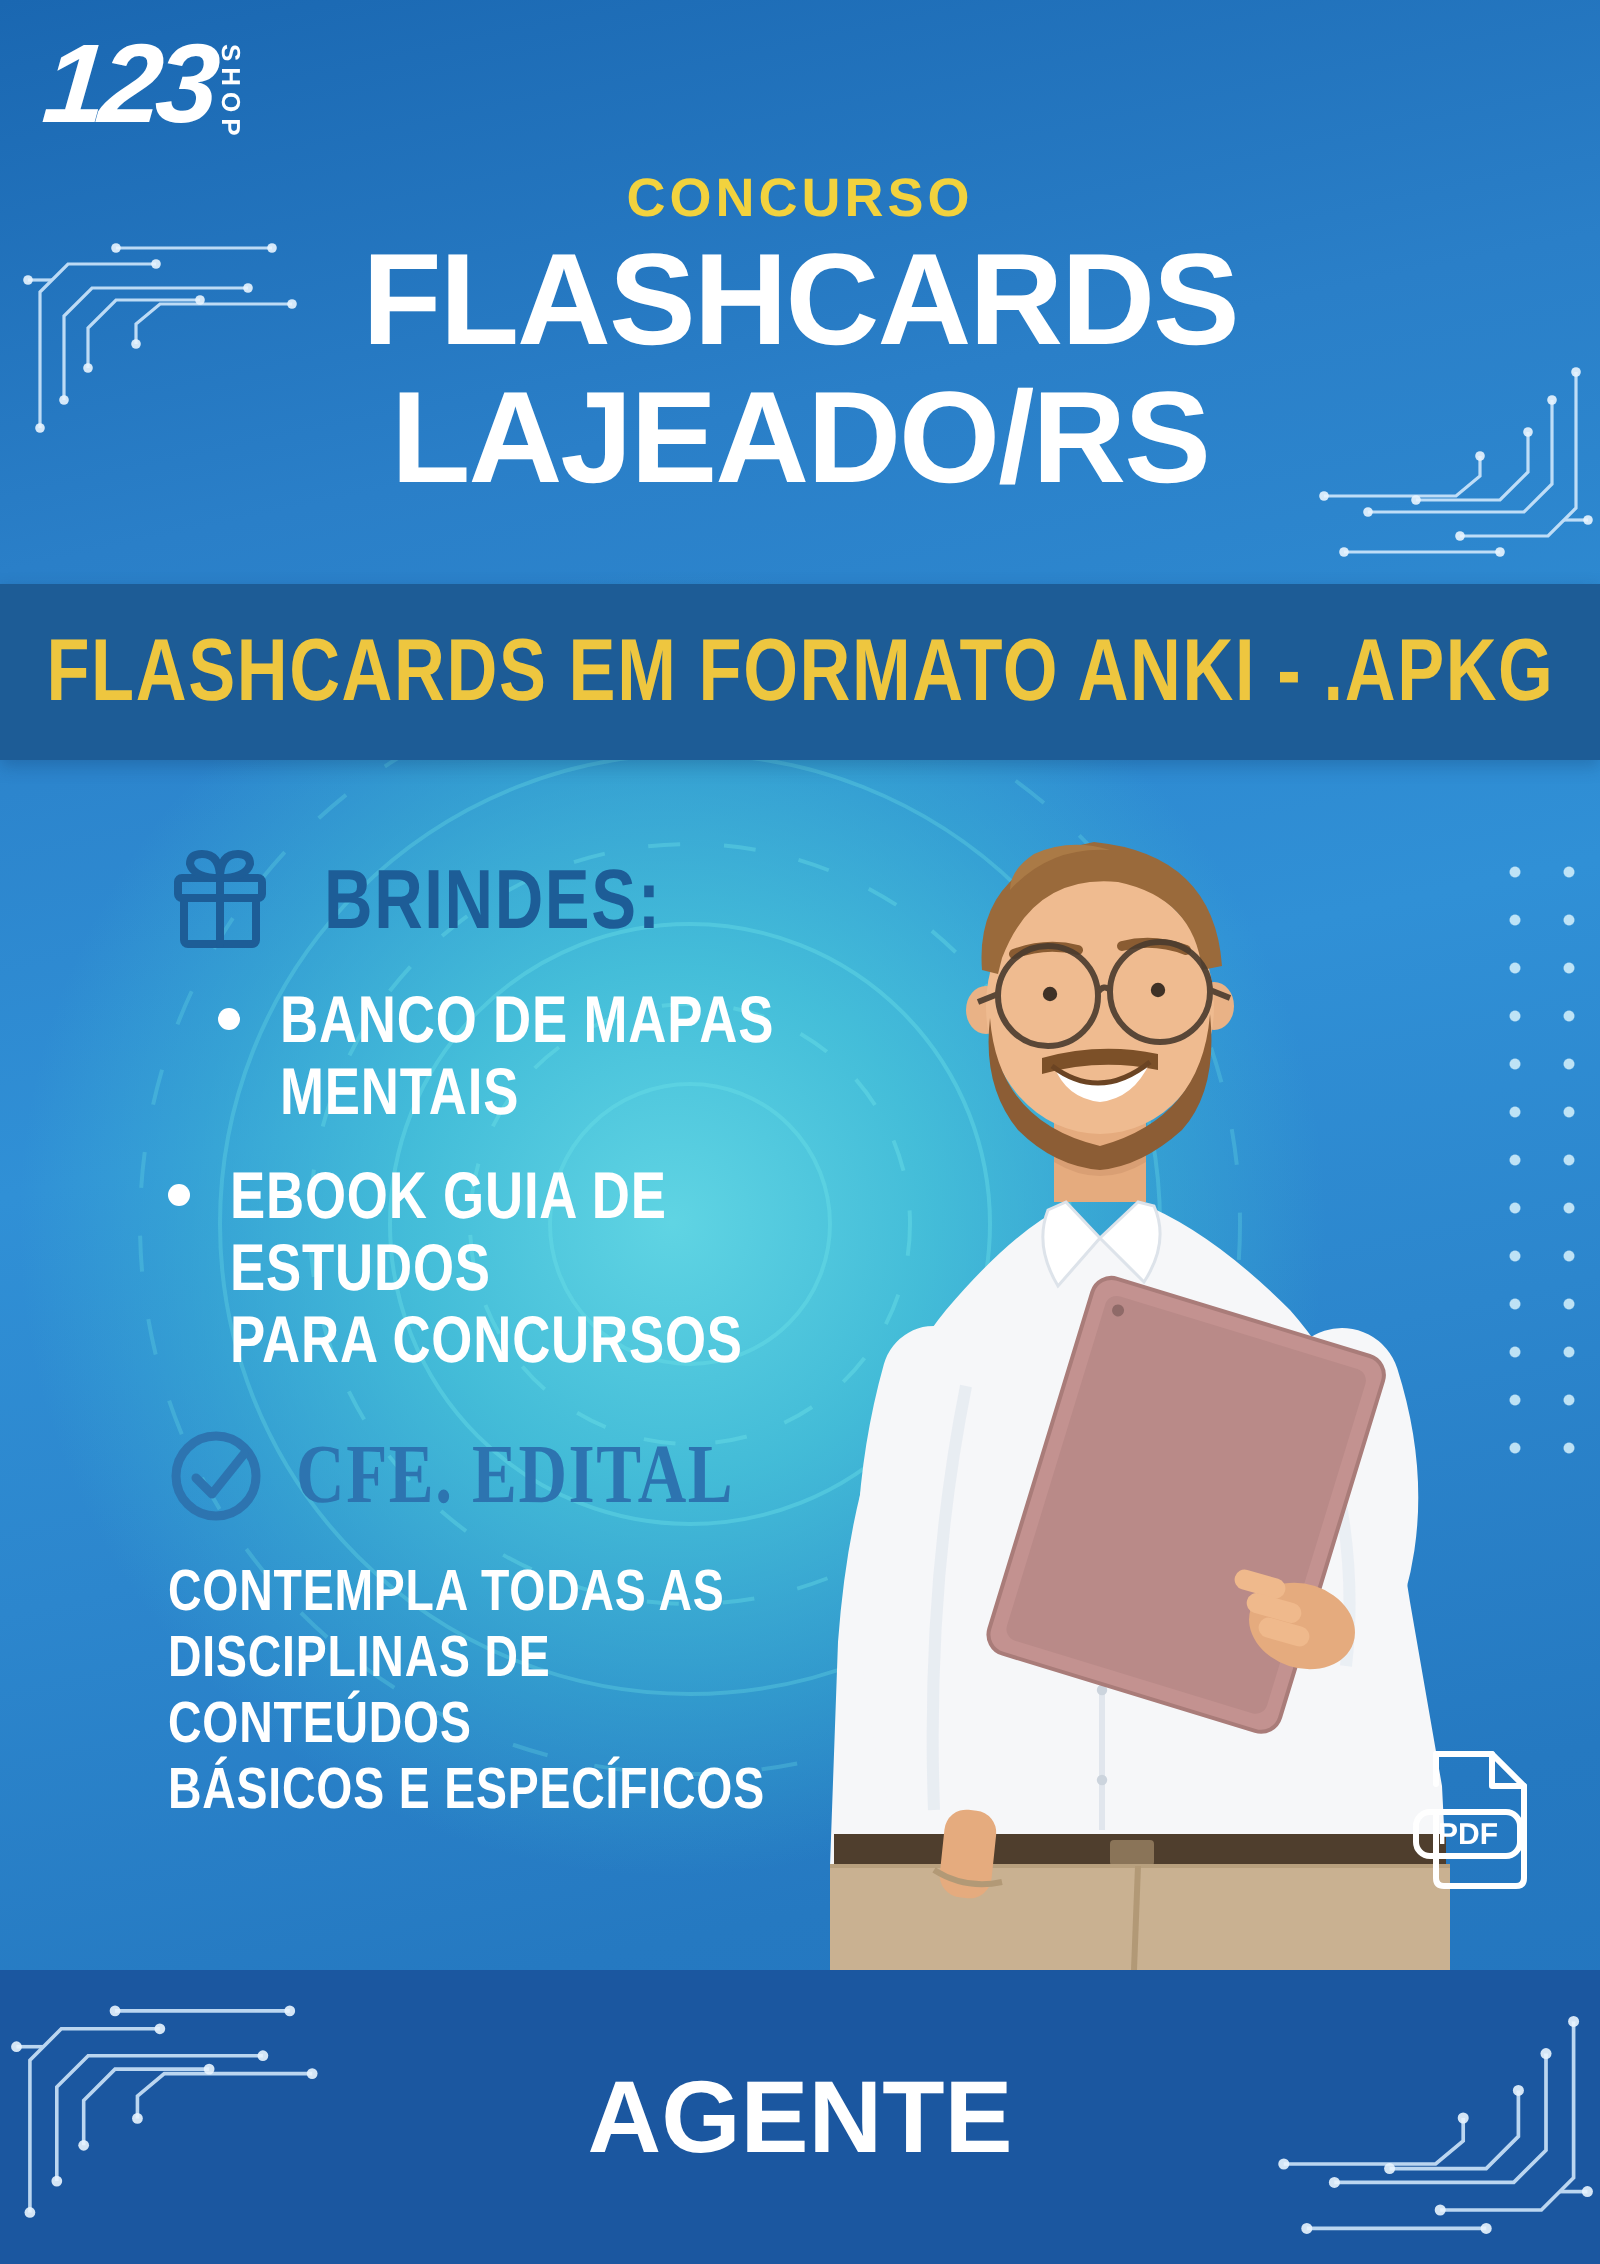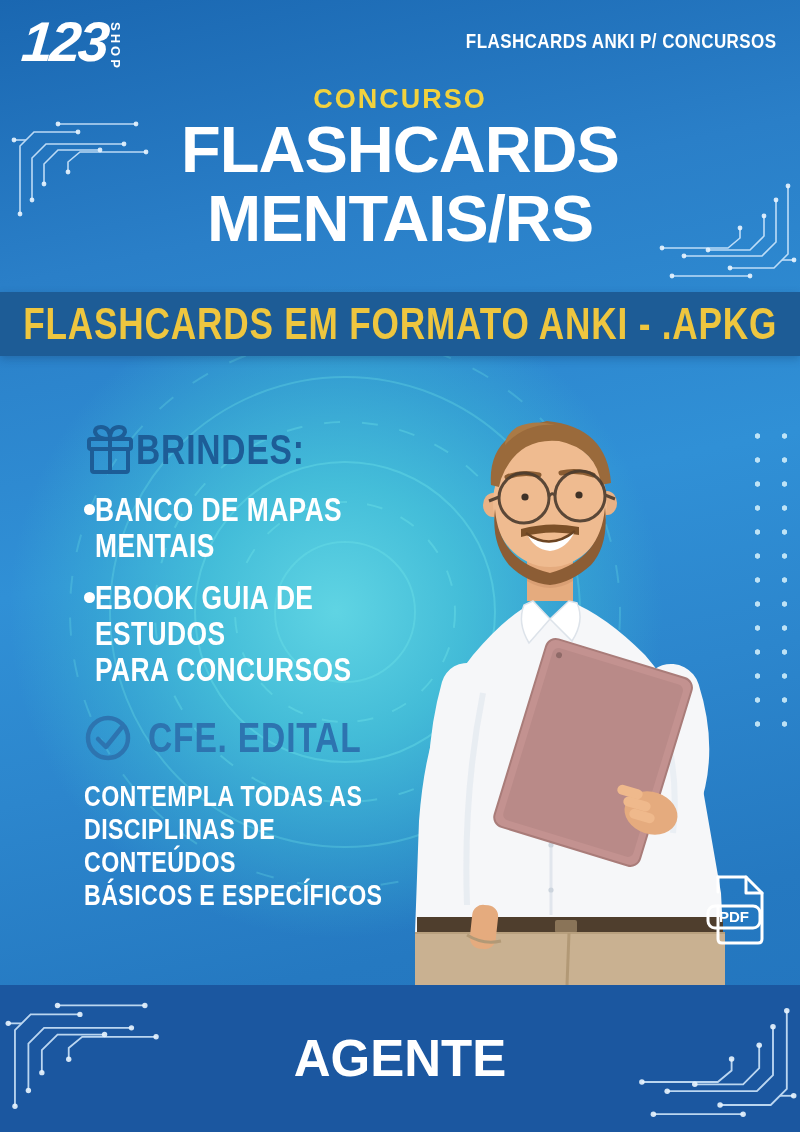--- a/index.html
+++ b/index.html
@@ -18,31 +18,31 @@
     background-size:27px 24px;}
   .man{position:absolute;left:355px;top:393px;width:445px;height:592px;z-index:2;}
   .logo{position:absolute;left:22px;top:14px;z-index:5;color:#fff;width:120px;height:80px;}
   .logo-num{font-size:56px;font-weight:bold;font-style:italic;letter-spacing:-3px;line-height:1;transform:skewX(-5deg);display:inline-block;}
   .logo-shop{position:absolute;left:101px;top:8px;font-size:13px;font-weight:bold;letter-spacing:3px;transform:rotate(90deg);transform-origin:0 0;white-space:nowrap;}
   .tagline{position:absolute;right:24px;top:30px;z-index:3;color:#fff;text-align:right;}
   .tagline-text{display:inline-block;transform:scaleX(.85);transform-origin:right center;font-weight:bold;font-size:20px;letter-spacing:.5px;white-space:nowrap;}
   .kicker{position:absolute;top:84px;left:0;width:100%;text-align:center;color:#f2d23e;font-weight:bold;font-size:27px;letter-spacing:2px;z-index:3;}
   .hero{position:absolute;top:116px;left:0;width:100%;text-align:center;color:#fff;z-index:3;font-weight:bold;font-size:65px;line-height:1.06;letter-spacing:-1px;}
   .hero span{display:block;}
-  .format-banner{position:absolute;top:292px;left:0;width:100%;height:64px;background:#1d5c96;z-index:3;
+  .format-banner{position:absolute;top:292px;left:0;width:100%;height:88px;background:#1d5c96;z-index:3;
     display:flex;align-items:center;justify-content:center;box-shadow:0 3px 8px rgba(10,40,80,.25);}
   .format-banner-text{display:inline-block;transform:scaleX(.8);transform-origin:center;color:#eec63f;font-weight:bold;font-size:44px;white-space:nowrap;letter-spacing:1px;}
   .left-col{position:absolute;left:84px;top:424px;width:390px;z-index:3;color:#fff;}
-  .brindes-heading{display:flex;align-items:center;gap:0;color:#1d5d97;margin-bottom:16px;}
+  .brindes-heading{display:flex;align-items:center;gap:26px;color:#1d5d97;margin-bottom:16px;}
   .brindes-heading .htext{font-size:42px;font-weight:bold;transform:scaleX(.8);transform-origin:left center;display:inline-block;letter-spacing:1px;line-height:1;}
-  .benefit{display:flex;margin-bottom:15px;}
+  .benefit{display:flex;gap:20px;margin-bottom:15px;justify-content:center;}
   .benefit .dot{width:11px;height:11px;border-radius:50%;background:#fff;margin-top:12px;flex:none;}
   .blines{font-size:33px;font-weight:bold;line-height:1.1;transform:scaleX(.8);transform-origin:left top;letter-spacing:.5px;}
   .blines span{display:block;}
-  .edital-heading{display:flex;align-items:center;gap:16px;color:#2d74b0;margin:26px 0 18px;}
+  .edital-heading{display:flex;align-items:center;gap:16px;color:#2d74b0;margin:26px 0 18px;font-family:Liberation Serif, serif;}
   .edital-heading .htext{font-size:42px;font-weight:bold;transform:scaleX(.8);transform-origin:left center;display:inline-block;letter-spacing:1px;line-height:1;}
   .edital-desc{font-size:29px;font-weight:bold;line-height:1.13;transform:scaleX(.8);transform-origin:left top;letter-spacing:.5px;}
   .edital-desc span{display:block;}
   .pdf{position:absolute;left:702px;top:872px;z-index:4;}
   .footer{position:absolute;left:0;top:985px;width:100%;height:147px;background:#1b57a0;z-index:3;
     display:flex;flex-direction:column;align-items:center;justify-content:center;
     color:#fff;font-weight:bold;font-size:51px;line-height:1.12;text-align:center;letter-spacing:0;}
   .footer span{display:block;}
 </style>
 </head>
@@ -126,28 +126,25 @@
     <rect x="262" y="394" width="26" height="10" rx="5" transform="rotate(16,275,399)" fill="#efb98c"></rect>
     <rect x="268" y="406" width="28" height="10" rx="5" transform="rotate(16,282,411)" fill="#efb98c"></rect>
     <rect x="274" y="418" width="26" height="10" rx="5" transform="rotate(16,287,423)" fill="#efb98c"></rect>
   </svg>
 
   <div class="logo">
     <span class="logo-num">123</span>
     <span class="logo-shop">SHOP</span>
   </div>
 
-  <div class="tagline">
-    <span class="tagline-text">FLASHCARDS ANKI P/ CONCURSOS</span>
-  </div>
 
   <div class="kicker">CONCURSO</div>
   <div class="hero">
     <span>FLASHCARDS</span>
-    <span>MENTAIS/RS</span>
+    <span>LAJEADO/RS</span>
   </div>
 
   <div class="format-banner">
     <span class="format-banner-text">FLASHCARDS EM FORMATO ANKI - .APKG</span>
   </div>
 
   <div class="left-col">
     <div class="brindes-heading">
       <svg width="52" height="52" viewBox="0 0 52 52">
         <g fill="none" stroke="#1d5d97" stroke-width="4" stroke-linejoin="round" stroke-linecap="round">

